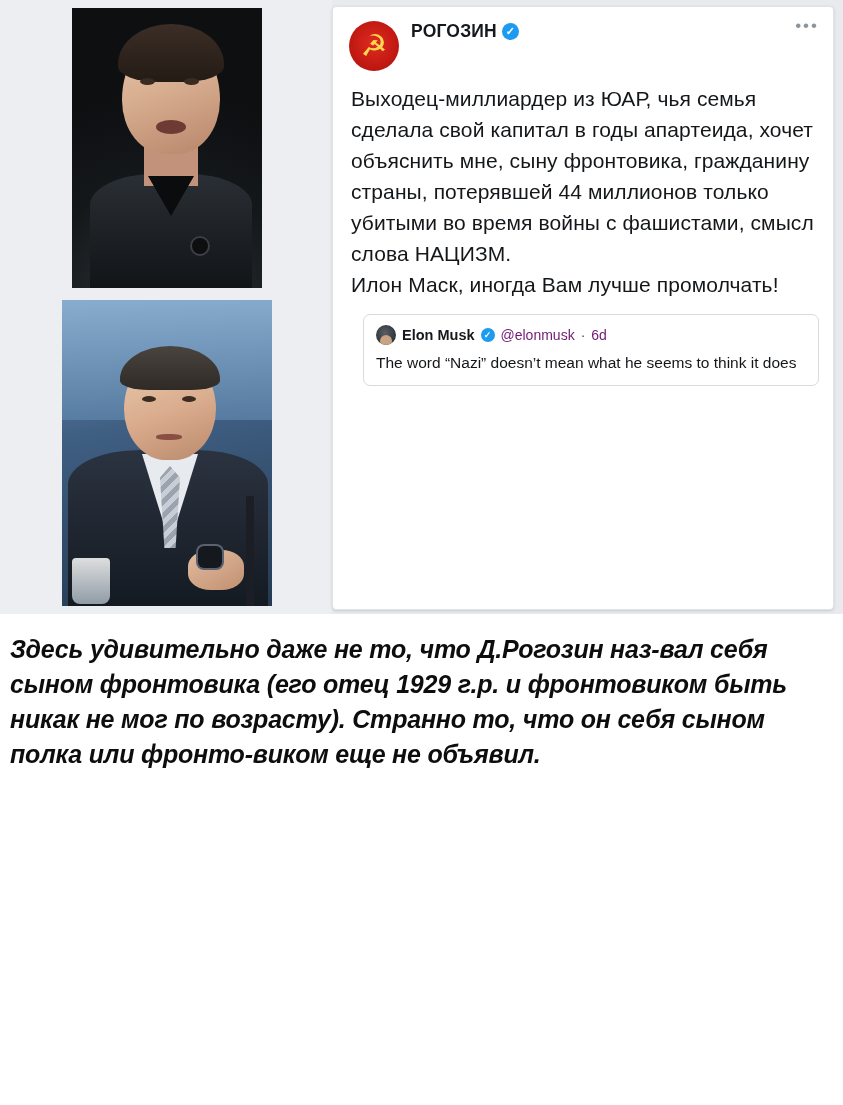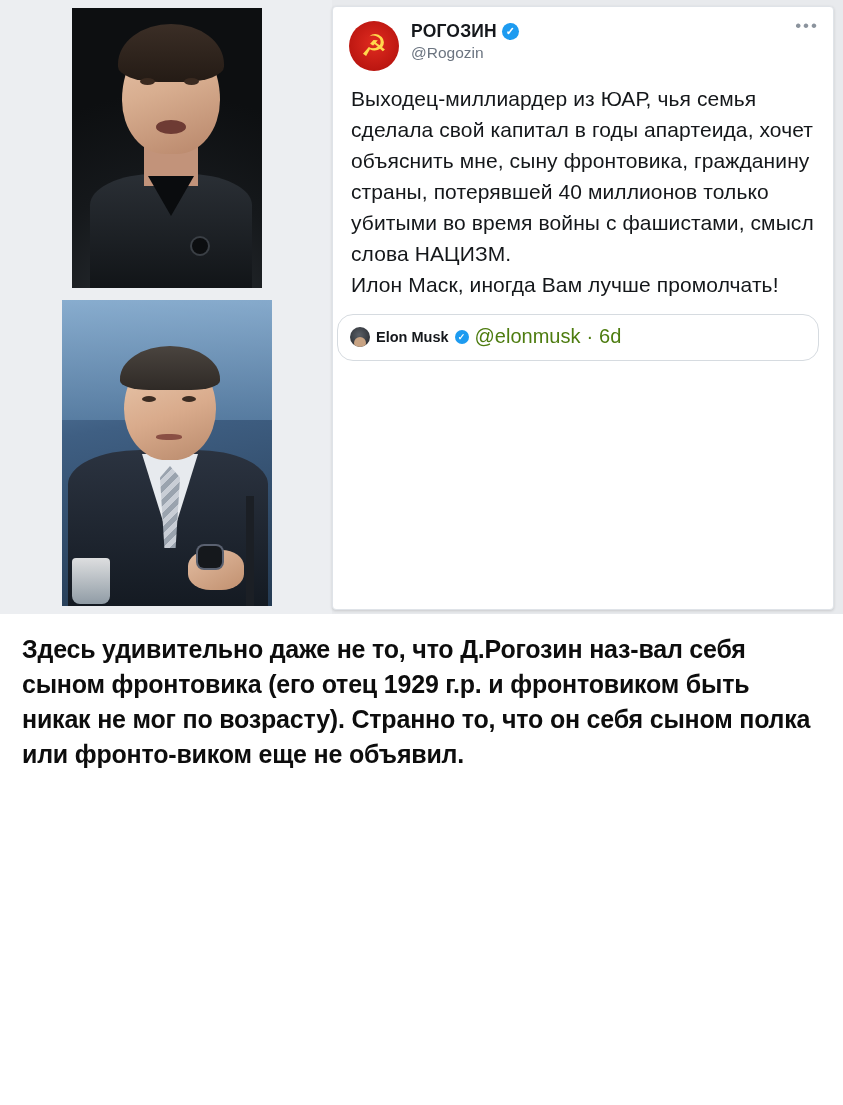--- a/index.html
+++ b/index.html
@@ -355,23 +355,23 @@
     line-height: 31px;
     color: #14171a;
     letter-spacing: .1px;
   }
   .tweet-body p {
     margin: 0;
   }
 
   
   .quoted {
-    margin: 14px 14px 0 4px;
+    margin: 14px 14px 0 30px;
     border: 1px solid #d6dbe0;
-    border-radius: 16px;
+    border-radius: 7px;
     padding: 10px 12px 12px 12px;
   }
   .q-head {
     display: flex;
     align-items: center;
     gap: 6px;
     font-size: 14px;
   }
   .q-avatar {
     width: 20px;
@@ -402,40 +402,41 @@
     height: 14px;
     border-radius: 50%;
     background: #1d9bf0;
     color: #fff;
     font-size: 9px;
     line-height: 14px;
     text-align: center;
     font-weight: bold;
   }
   .q-handle, .q-dot, .q-time {
-    color: #4d7c0f;
-    font-size: 20px;
+    color: #701a75;
+    font-size: 14px;
   }
   .q-text {
     margin-top: 7px;
     font-size: 15.5px;
     line-height: 21px;
     color: #14171a;
   }
 
   
   .caption {
     position: absolute;
     left: 0;
     top: 614px;
     width: 843px;
     height: 491px;
     background: #ffffff;
-    padding: 18px 22px 0 22px;
+    padding: 18px 22px 0 10px;
     box-sizing: border-box;
+    font-style: italic;
   }
   .caption p {
     margin: 0;
     font-size: 25px;
     line-height: 35px;
     font-weight: bold;
     color: #0d0d0d;
     letter-spacing: -.2px;
   }
   .cap-gap {
@@ -490,39 +491,39 @@
 
       <div class="tweet-head">
         <div class="avatar">
           <span class="hammer-sickle">☭</span>
         </div>
         <div class="head-text">
           <div class="name-row">
             <span class="display-name">РОГОЗИН</span>
             <span class="verified">✓</span>
           </div>
-          <div class="handle">@Rogozin</div>
         </div>
         <div class="more-dots">•••</div>
       </div>
 
       <div class="tweet-body">
-        <p style="white-space: pre-line;">Выходец-миллиардер из ЮАР, чья семья сделала свой капитал в годы апартеида, хочет объяснить мне, сыну фронтовика, гражданину страны, потерявшей 40 миллионов только убитыми во время войны с фашистами, смысл слова НАЦИЗМ.
+        <p style="white-space: pre-line;">Выходец-миллиардер из ЮАР, чья семья сделала свой капитал в годы апартеида, хочет объяснить мне, сыну фронтовика, гражданину страны, потерявшей 44 миллионов только убитыми во время войны с фашистами, смысл слова НАЦИЗМ.
 Илон Маск, иногда Вам лучше промолчать!</p>
       </div>
 
       <div class="quoted">
         <div class="q-head">
           <span class="q-avatar"></span>
           <span class="q-name">Elon Musk</span>
           <span class="q-verified">✓</span>
           <span class="q-handle">@elonmusk</span>
           <span class="q-dot">·</span>
           <span class="q-time">6d</span>
         </div>
+        <div class="q-text">The word “Nazi” doesn’t mean what he seems to think it does</div>
       </div>
 
     </div>
   </div>
 
   <div class="caption">
     <p>Здесь удивительно даже не то, что Д.Рогозин наз-вал себя сыном фронтовика (его отец 1929 г.р. и фронтовиком быть никак не мог по возрасту). Странно то, что он себя сыном полка или фронто-виком еще не объявил.</p>
     <div class="cap-small-gap"></div>
     <div class="cap-gap"></div>
   </div>

